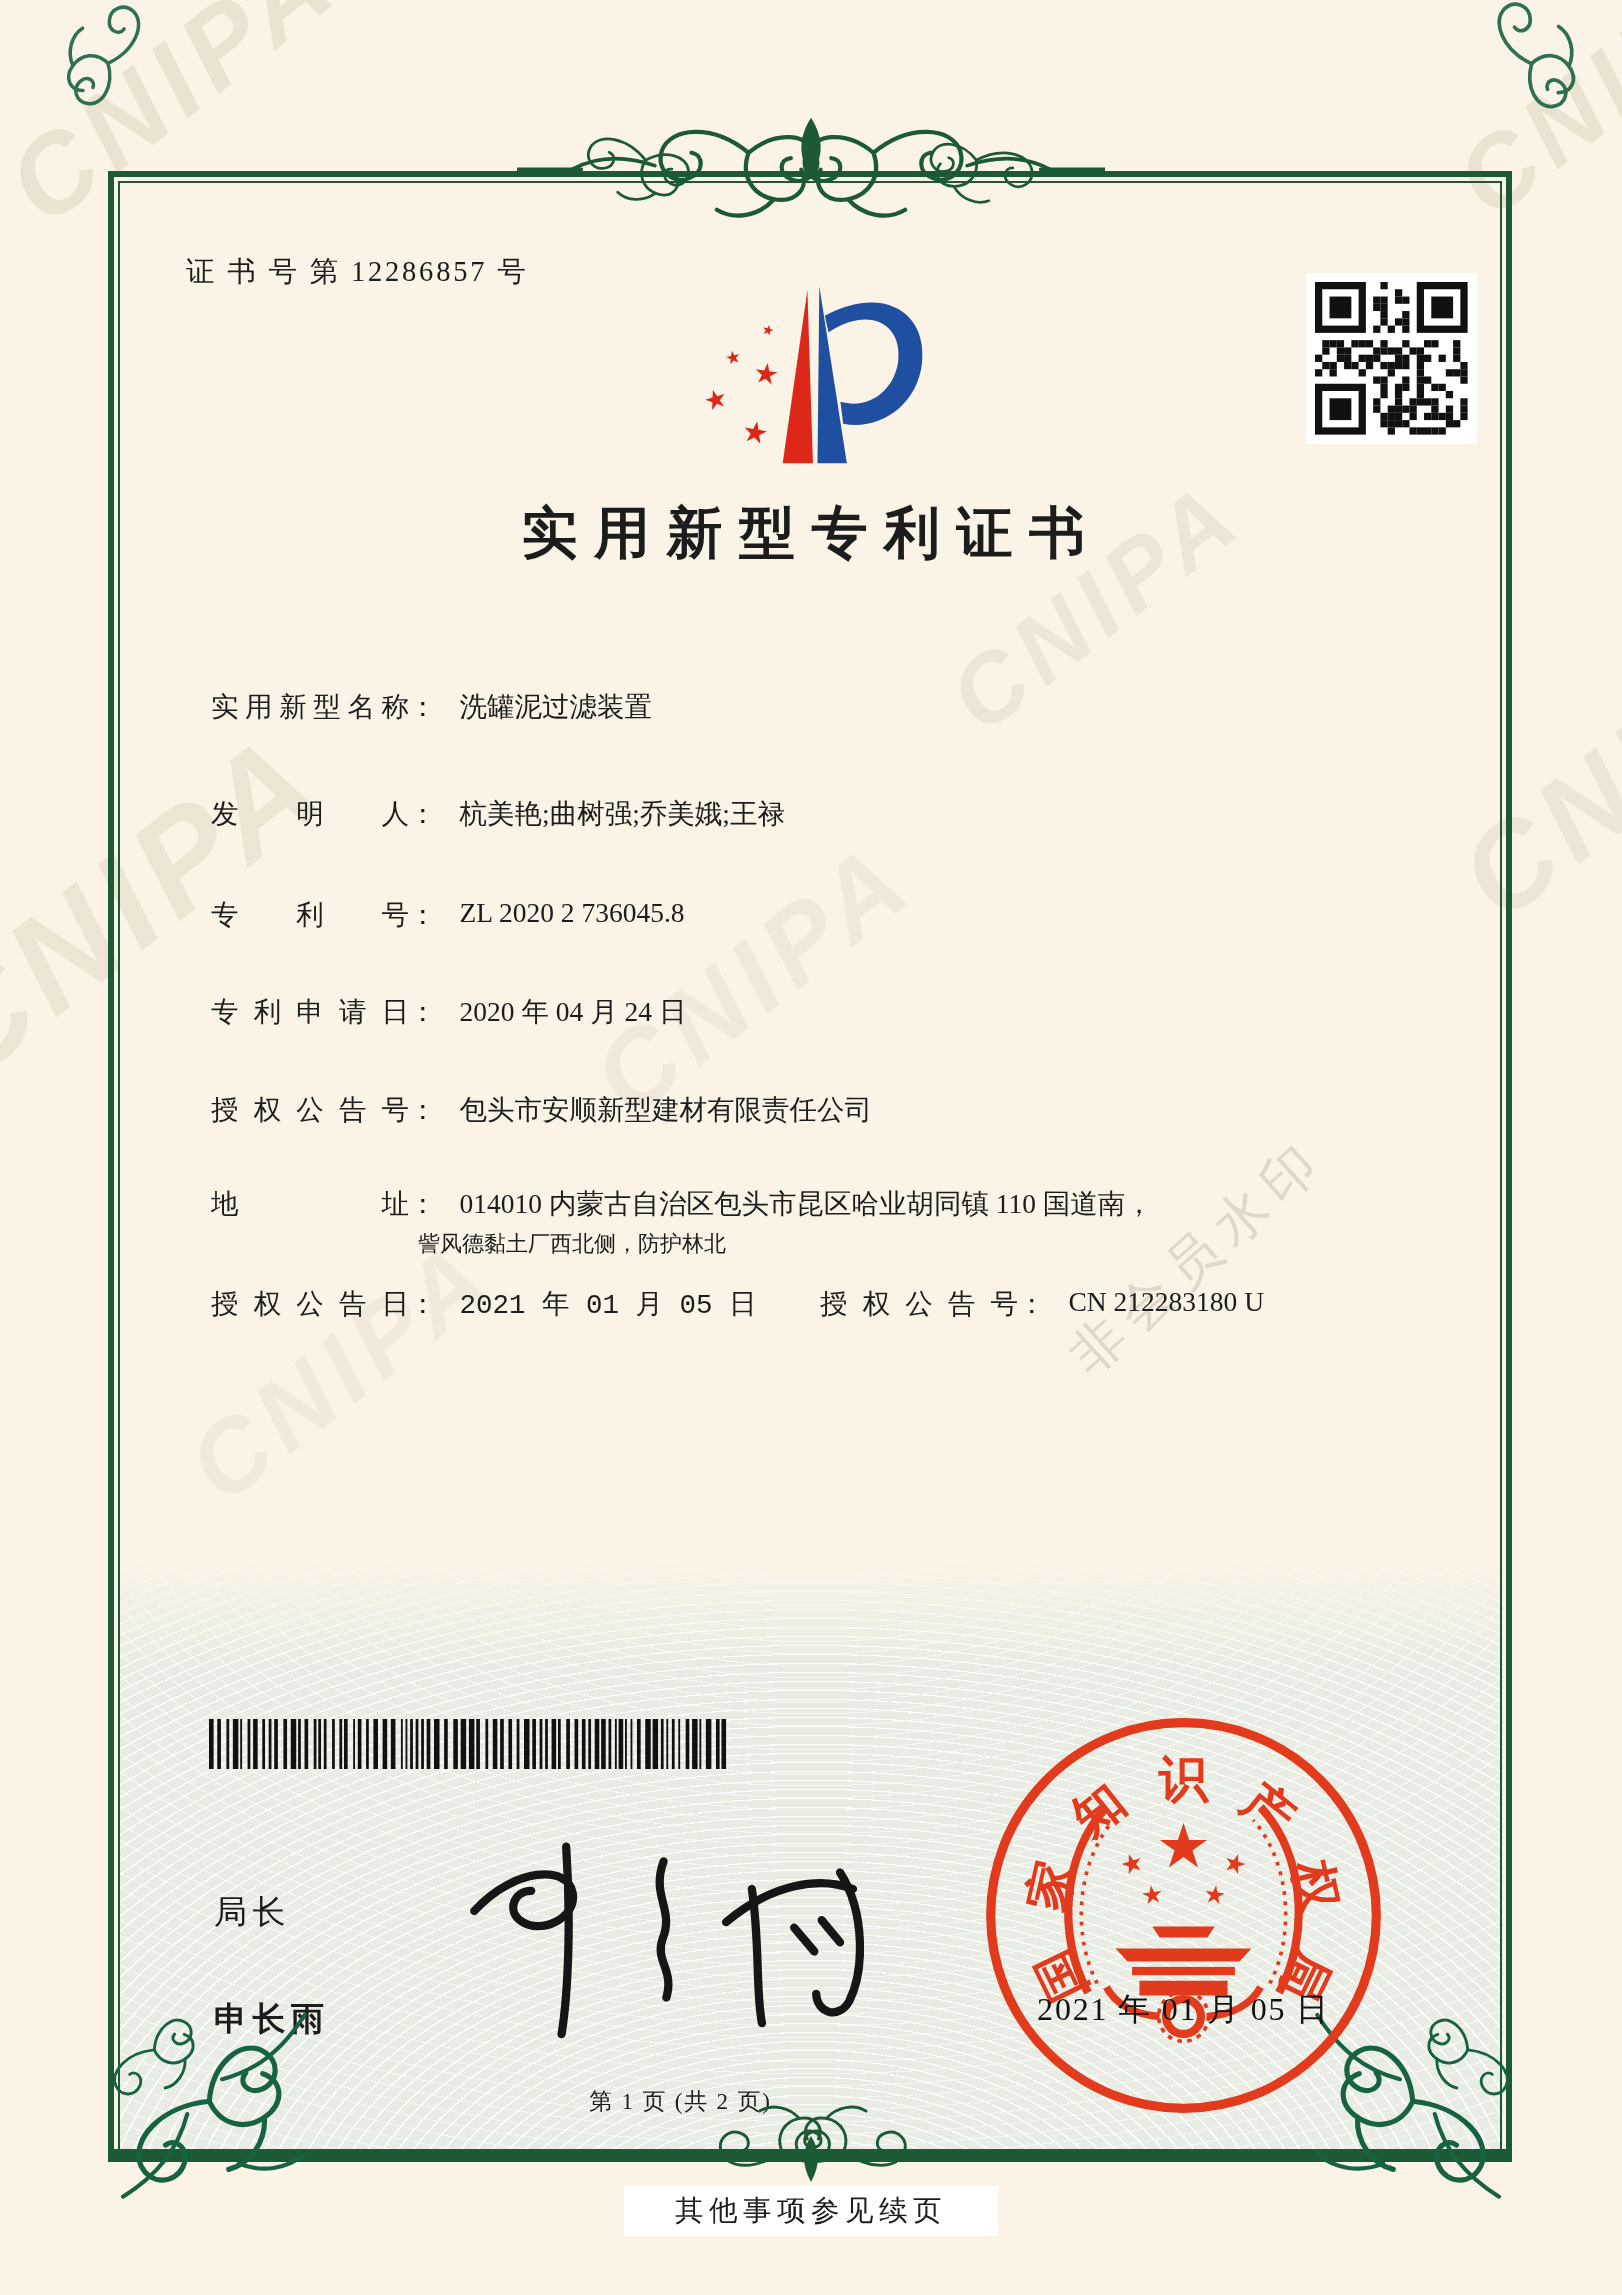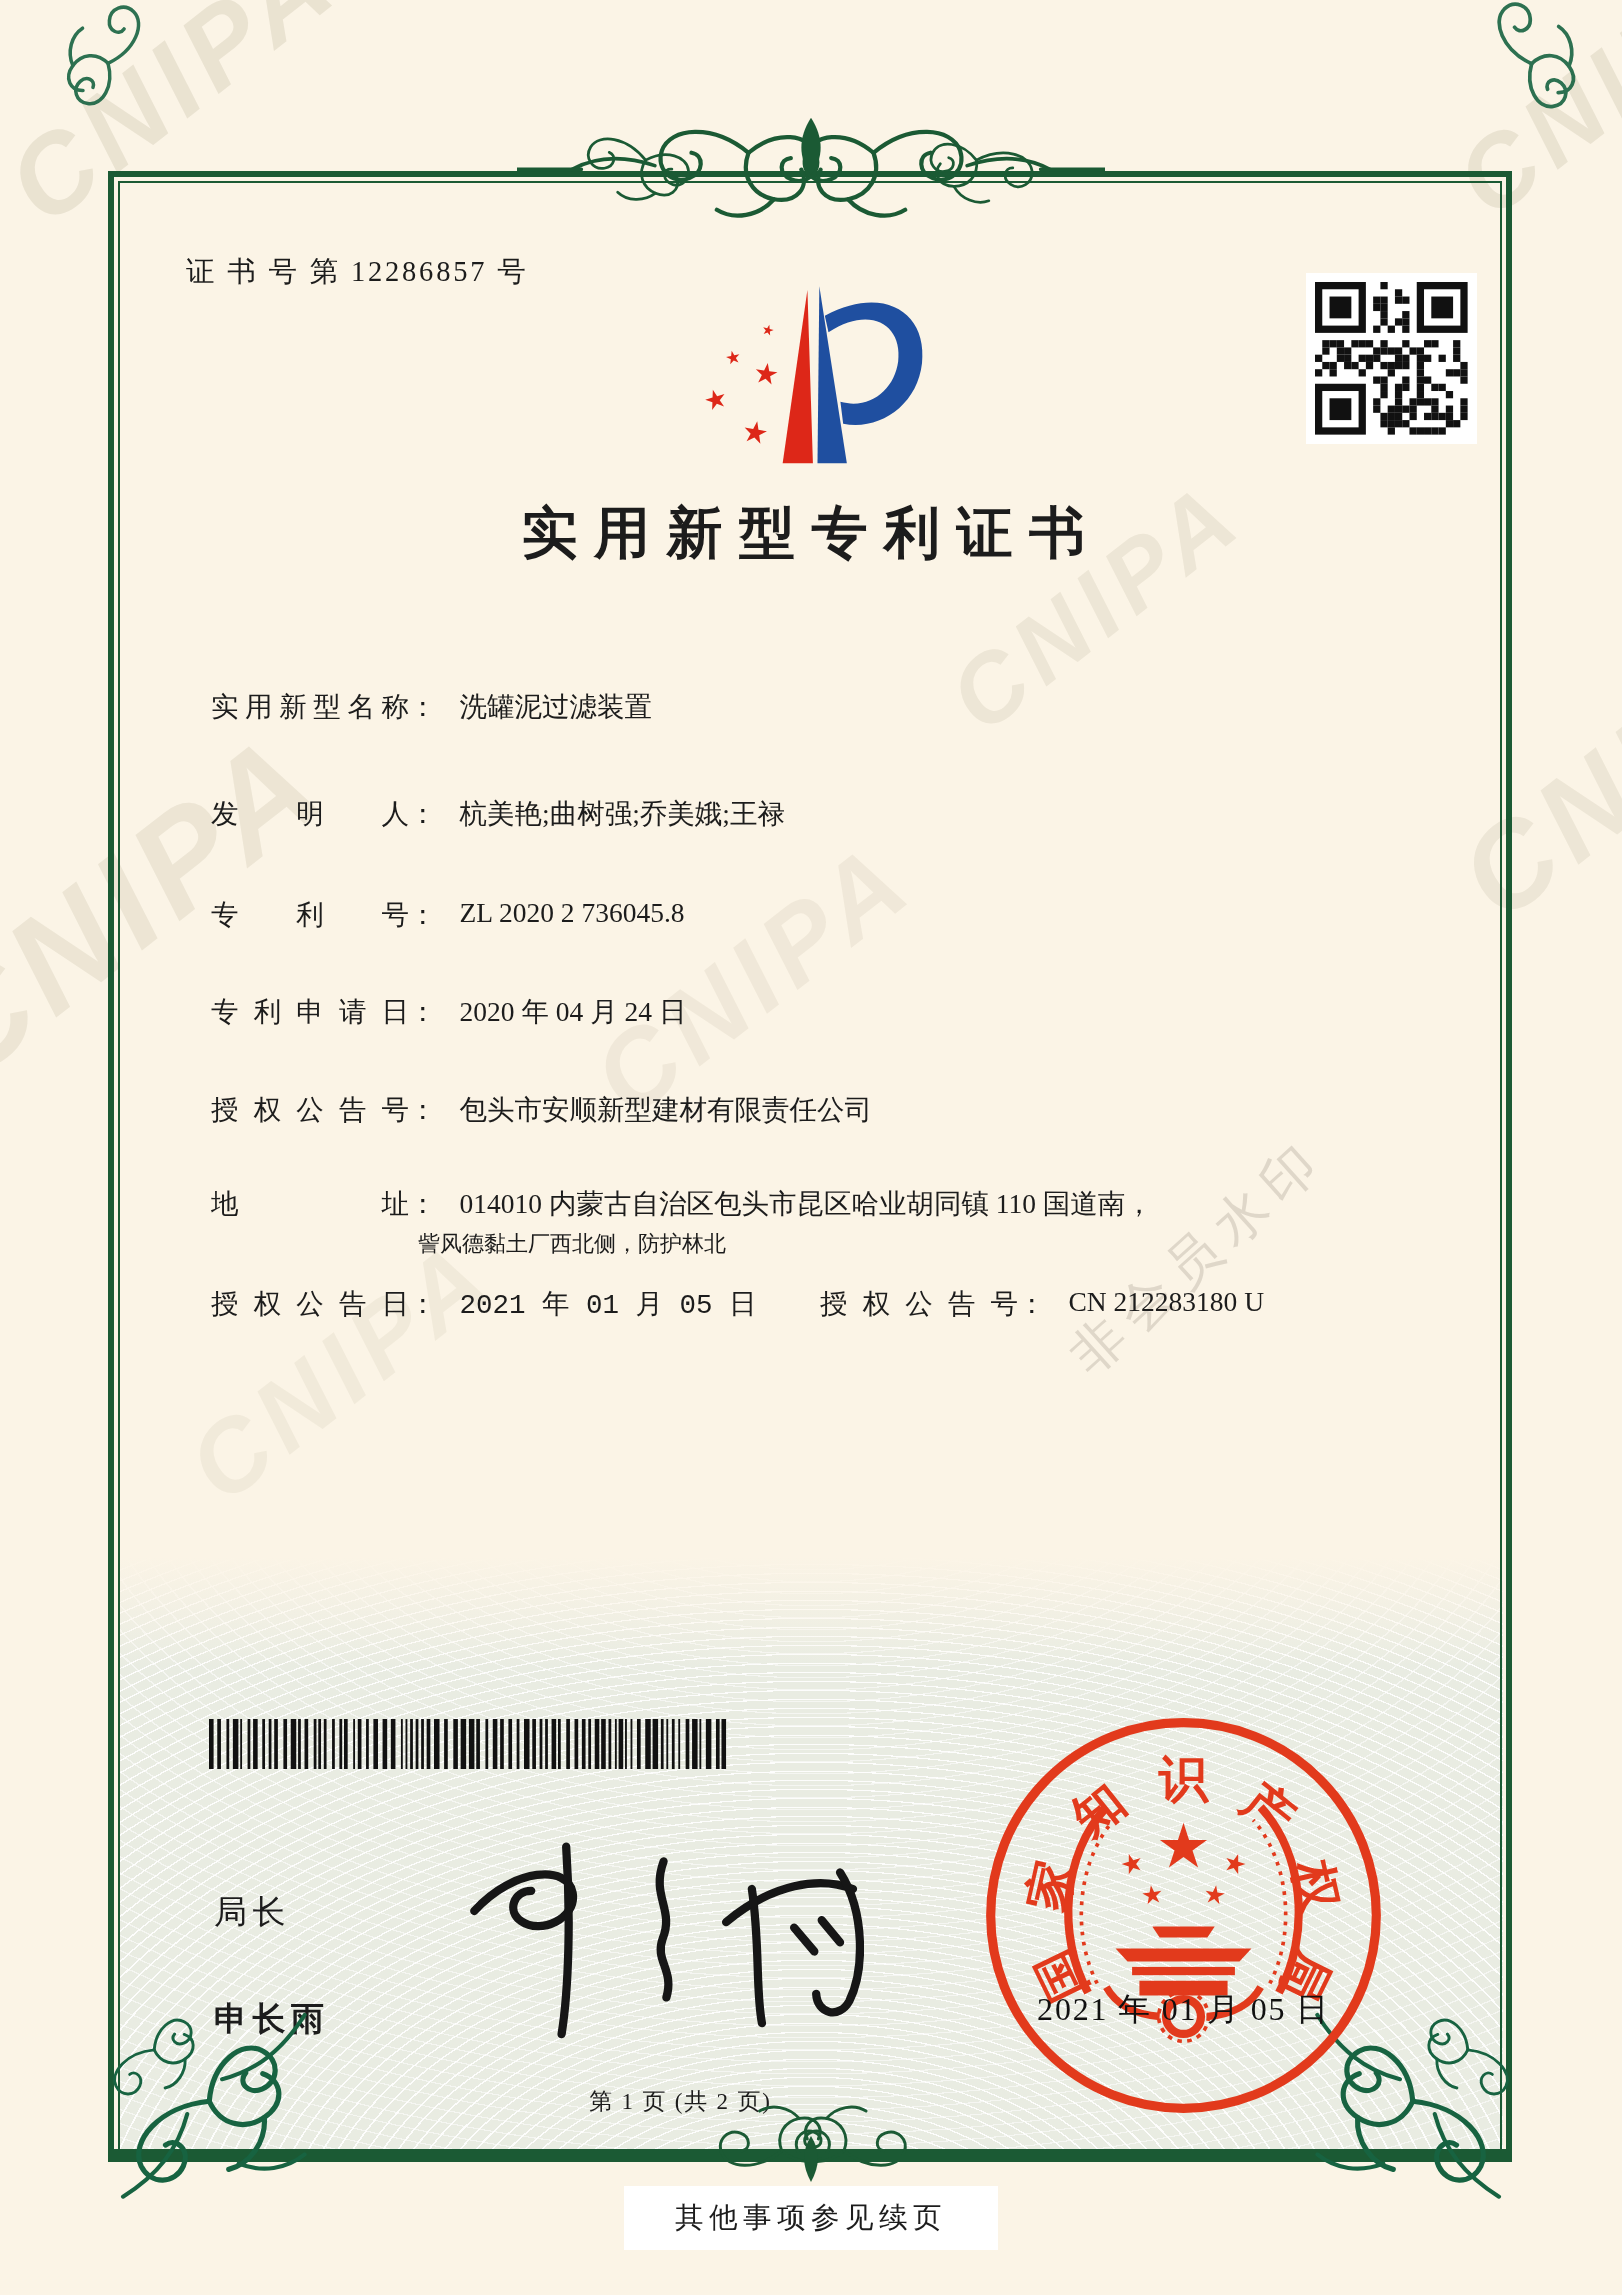--- a/index.html
+++ b/index.html
@@ -82,21 +82,21 @@
   
   .seal{position:absolute;left:976px;top:1708px;width:415px;height:415px;z-index:3;}
   .sealdate{
     position:absolute;left:976px;top:1988px;width:415px;text-align:center;z-index:4;
     font-size:32px;color:#111;letter-spacing:1.8px;white-space:nowrap;
   }
   
   .pageinfo{position:absolute;left:0;width:1361px;top:2086px;text-align:center;font-size:23px;z-index:2;letter-spacing:1.8px;}
   .contnote{
     position:absolute;left:811px;top:2186px;transform:translateX(-50%);z-index:2;
-    background:#fff;padding:13px 51px;font-size:28.5px;letter-spacing:5.5px;white-space:nowrap;
+    background:#fff;padding:6px 51px;font-size:28.5px;letter-spacing:5.5px;white-space:nowrap;
   }
   
   .orn{position:absolute;z-index:3;pointer-events:none;}
   .orn-top{left:517px;top:81px;width:588px;height:138px;}
   .orn-bottom{left:664px;top:2103px;width:294px;height:101px;}
   .orn-bl{left:101px;top:1993px;width:211px;height:211px;}
   .orn-br{left:1310px;top:1993px;width:211px;height:211px;transform:scaleX(-1);}
   .orn-tl{left:37px;top:-9.2px;width:147px;height:147px;transform:rotate(160deg);opacity:.9;}
   .orn-tr{left:1451px;top:-13px;width:156px;height:156px;transform:rotate(-160deg) scaleX(-1);opacity:.9;}
 </style>

